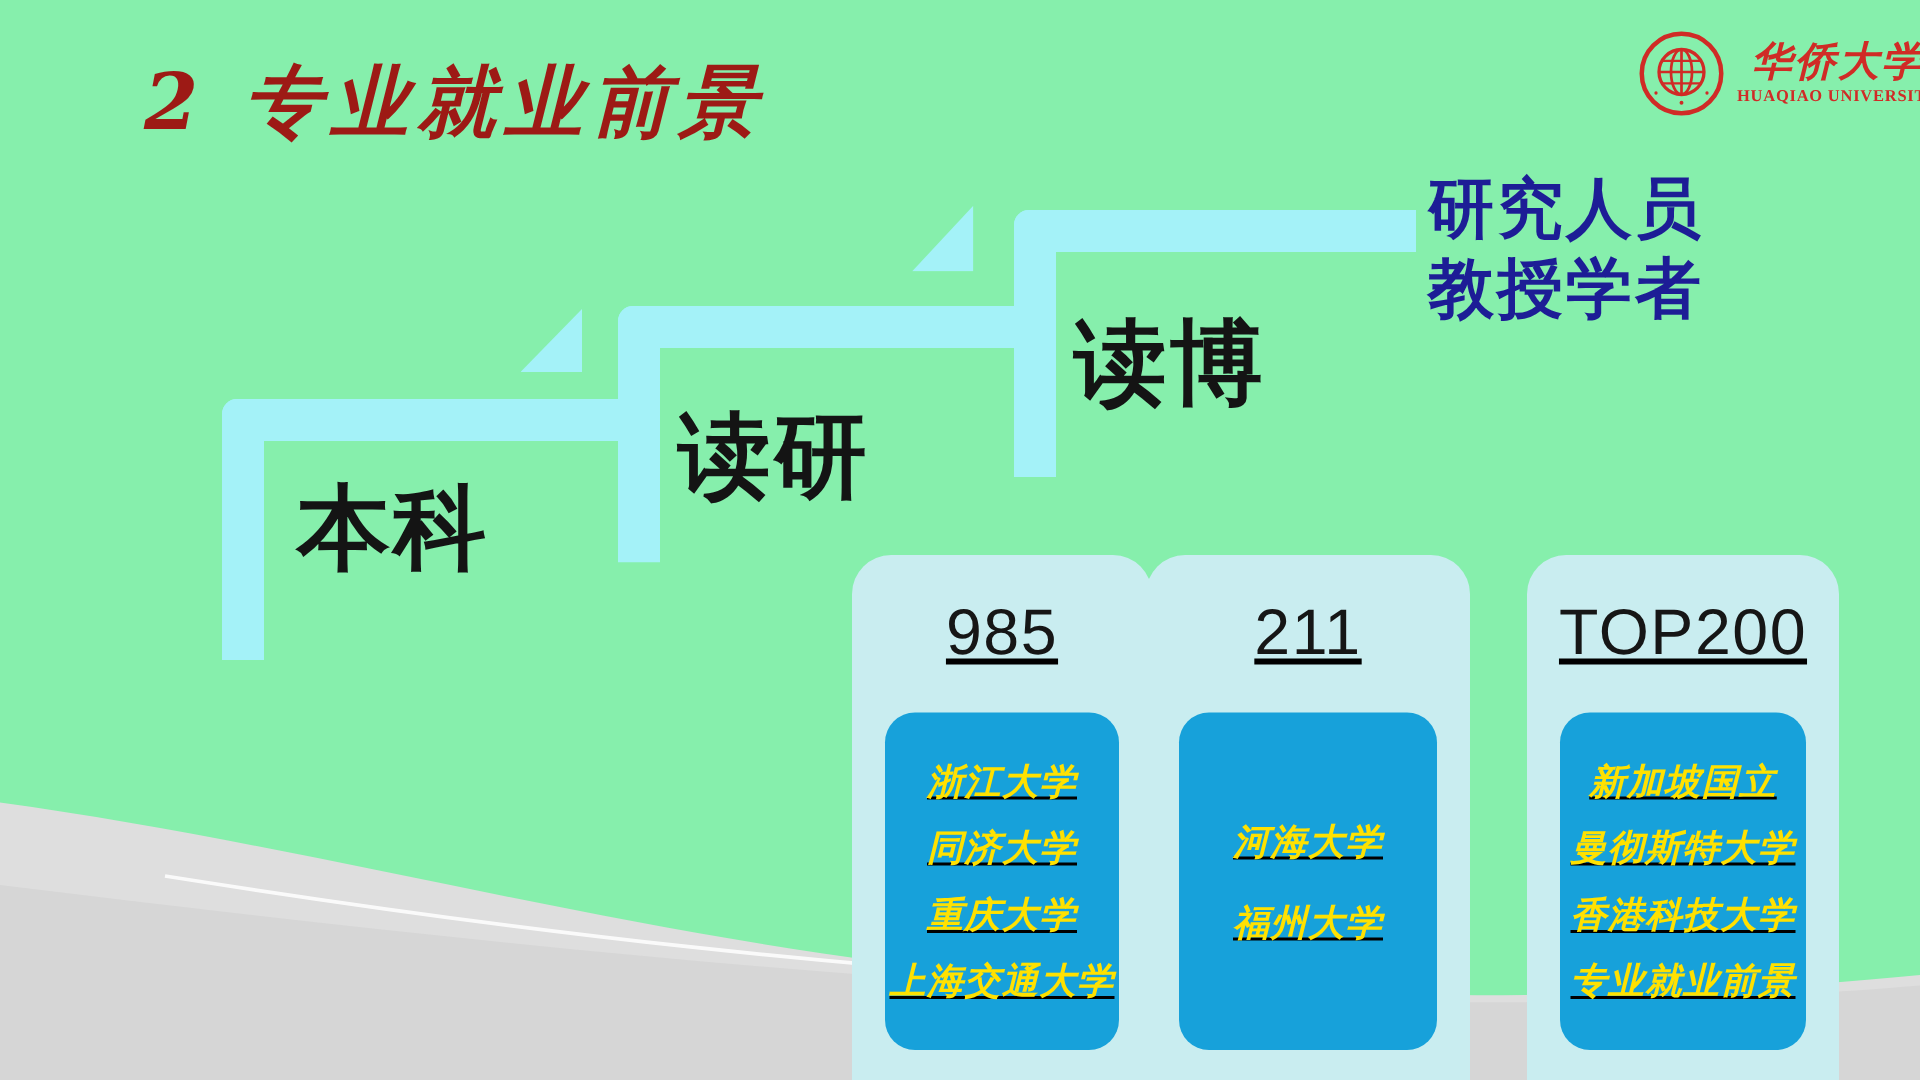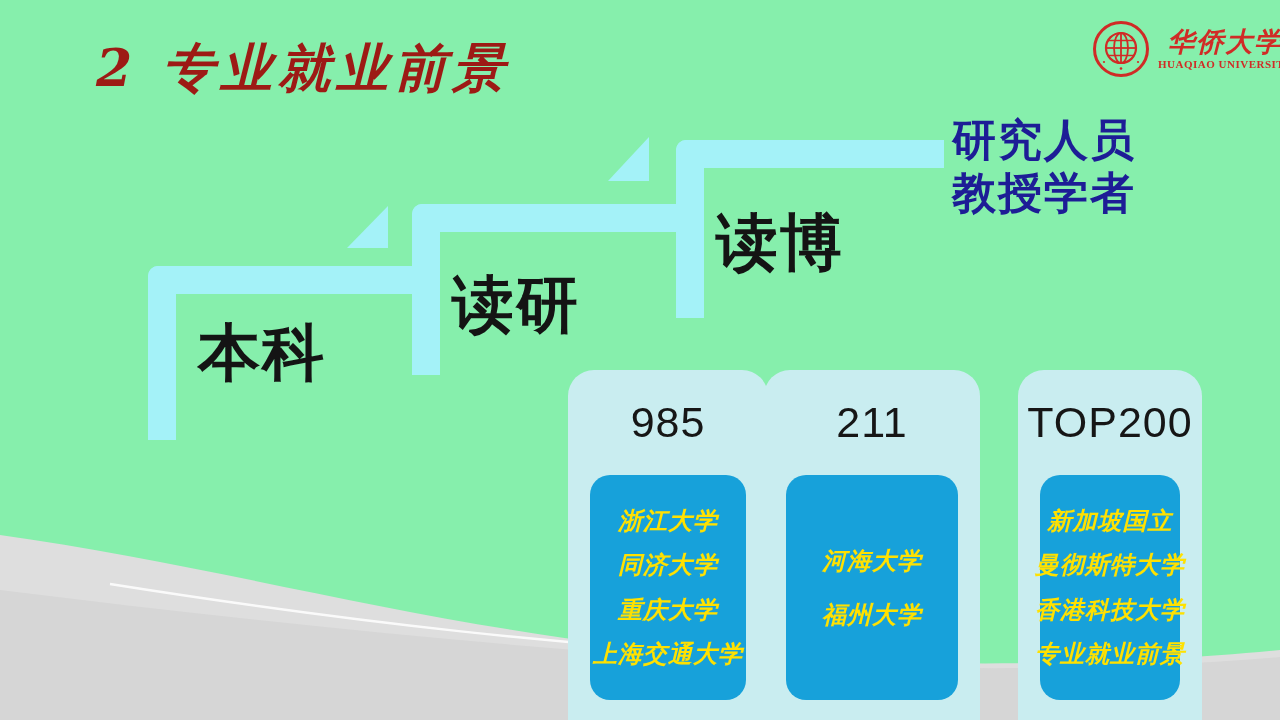--- a/index.html
+++ b/index.html
@@ -60,25 +60,25 @@
   .lbl1{left:198px;top:322px;}
   .lbl2{left:452px;top:274px;}
   .lbl3{left:716px;top:212px;}
   
   .outcome{position:absolute;left:952px;top:96px;
     font-size:44px;font-weight:bold;color:var(--outcome-navy);
     line-height:53px;letter-spacing:2px;white-space:nowrap;margin-top:17px;}
   
   .card{
     position:absolute;top:370px;height:350px;background:var(--card-cyan);
-    border-radius:26px 26px 0 0;display:flex;flex-direction:column;align-items:center;
+    border-radius:26px 26px 0 0;display:flex;flex-direction:column;align-items:center;text-decoration:underline;
   }
   .card1{left:568px;width:200px;}
   .card2{left:764px;width:216px;}
-  .card3{left:1018px;width:184px;}
+  .card3{left:1018px;width:208px;}
   .card-header{
     height:105px;display:flex;align-items:center;justify-content:center;
     font-size:43px;color:#161616;letter-spacing:1px;
   }
   .card-inner{
     width:calc(100% - 44px);height:225px;background:var(--card-blue);
     border-radius:20px;display:flex;flex-direction:column;align-items:center;
     justify-content:space-evenly;padding:18px 0;box-sizing:border-box;
   }
   .card-inner.center{justify-content:center;gap:22px;}

